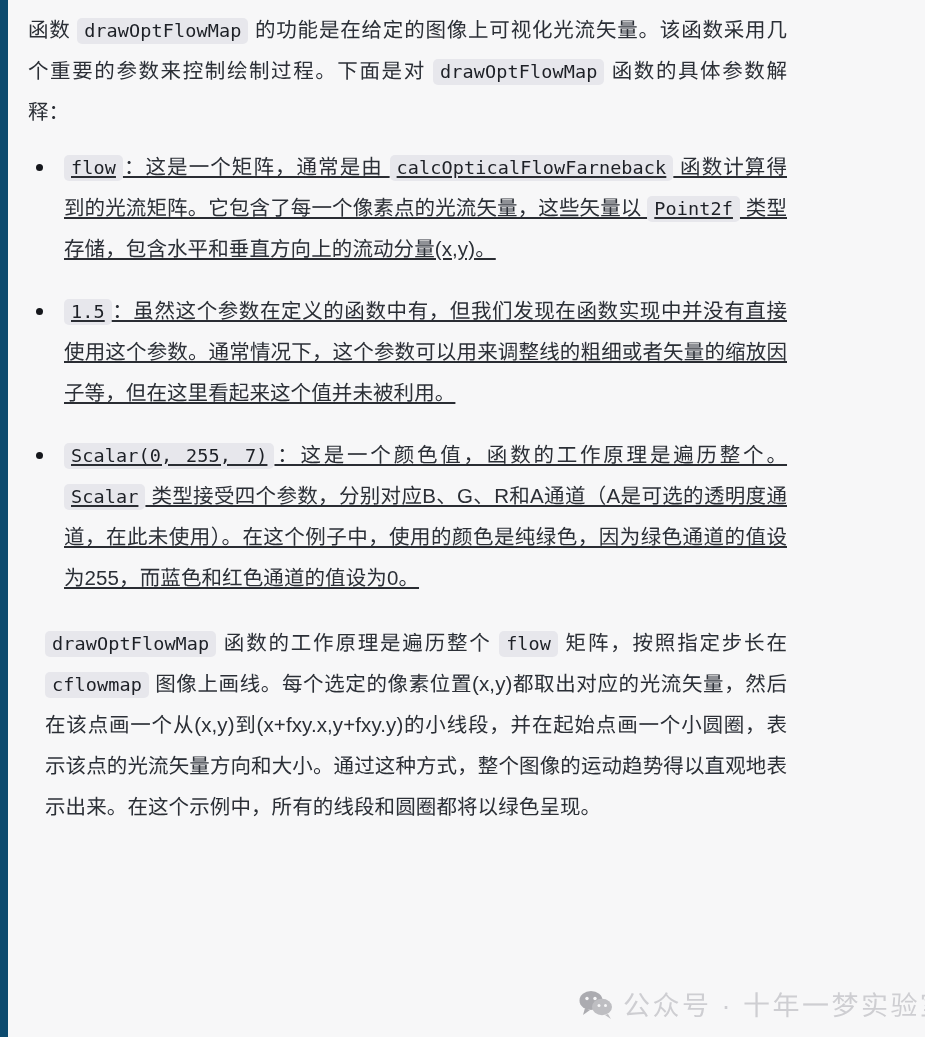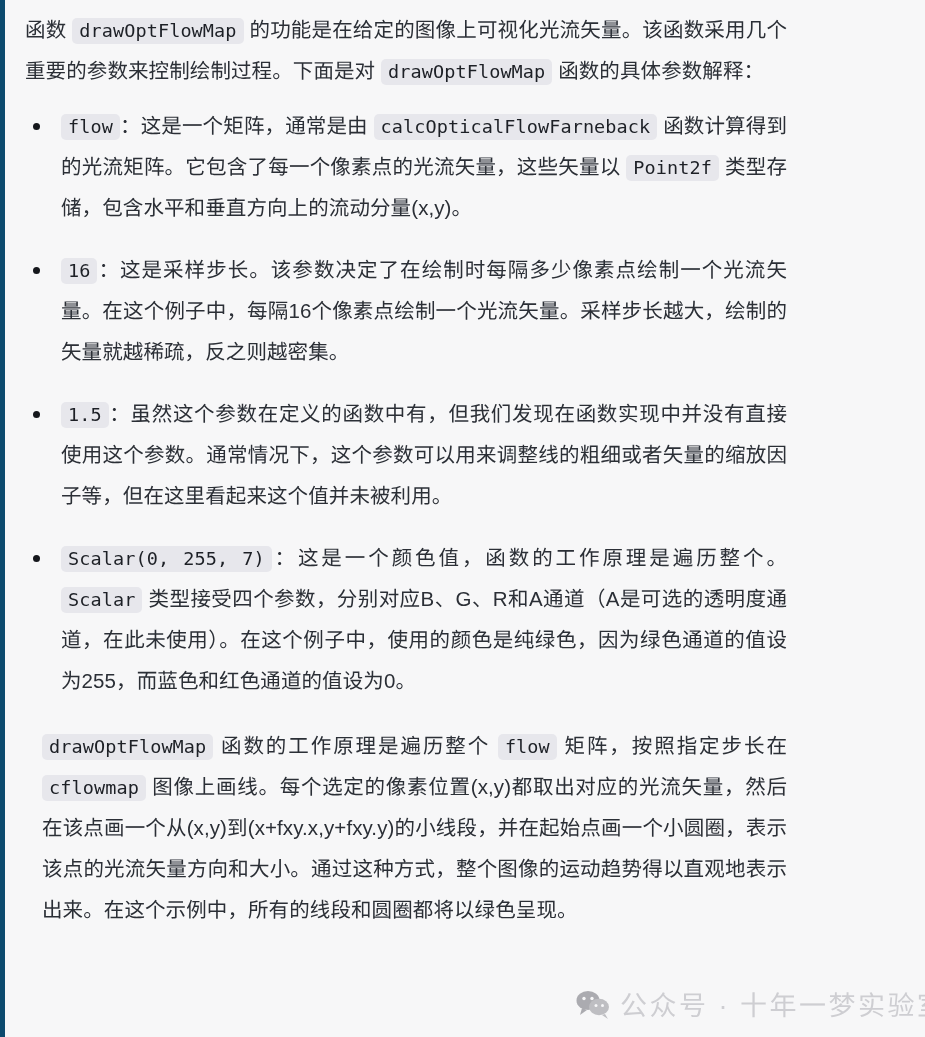--- a/index.html
+++ b/index.html
@@ -15,21 +15,21 @@
     color: #2a2d33;
     overflow: hidden;
     position: relative;
   }
   .page {
     position: relative;
     width: 807px;
     height: 1037px;
     box-sizing: border-box;
     background: #f7f7f8;
-    border-left: 5px solid #0c4a6e;
+    border-left: 8px solid #0c4a6e;
   }
   .content {
     position: relative;
     padding: 9px 20px 0 20px;
     box-sizing: border-box;
   }
   p.para {
     margin: 0 0 10px 0;
     font-size: 20.5px;
     line-height: 41px;
@@ -38,20 +38,21 @@
     text-align: justify;
     text-justify: inter-character;
   }
   p.intro {
     margin-bottom: 14px;
   }
   ul.bullets {
     list-style: none;
     margin: 0 0 0 0;
     padding: 0;
+    text-decoration: underline;
   }
   ul.bullets > li {
     position: relative;
     padding-left: 36px;
     margin-bottom: 21px;
     font-size: 20.5px;
     line-height: 41px;
     letter-spacing: 0.1px;
     color: #2b2f36;
     text-align: justify;
@@ -114,21 +115,20 @@
 <div class="page">
   <div class="content">
 
     <p class="para intro"><span>函数 </span><code class="inline">drawOptFlowMap</code><span> 的功能是在给定的图像上可视化光流矢量。该函数采用几个重要的参数来控制绘制过程。下面是对 </span><code class="inline">drawOptFlowMap</code><span> 函数的具体参数解释：</span></p>
 
     <ul class="bullets">
 
       <li><code class="inline">flow</code><span>：这是一个矩阵，通常是由 </span><code class="inline">calcOpticalFlowFarneback</code><span> 函数计算得到的光流矩阵。它包含了每一个像素点的光流矢量，这些矢量以 </span><code class="inline">Point2f</code><span> 类型存储，包含水平和垂直方向上的流动分量(x,y)。</span></li>
 
 
-      <li><code class="inline">16</code><span>：这是采样步长。该参数决定了在绘制时每隔多少像素点绘制一个光流矢量。在这个例子中，每隔16个像素点绘制一个光流矢量。采样步长越大，绘制的矢量就越稀疏，反之则越密集。</span></li>
 
       <li><code class="inline">1.5</code><span>：虽然这个参数在定义的函数中有，但我们发现在函数实现中并没有直接使用这个参数。通常情况下，这个参数可以用来调整线的粗细或者矢量的缩放因子等，但在这里看起来这个值并未被利用。</span></li>
 
       <li><code class="inline">Scalar(0, 255, 7)</code><span>：这是一个颜色值，函数的工作原理是遍历整个。</span><code class="inline">Scalar</code><span> 类型接受四个参数，分别对应B、G、R和A通道（A是可选的透明度通道，在此未使用）。在这个例子中，使用的颜色是纯绿色，因为绿色通道的值设为255，而蓝色和红色通道的值设为0。</span></li>
 
     </ul>
 
     <div class="tail">
       <p class="para"><code class="inline">drawOptFlowMap</code><span> 函数的工作原理是遍历整个 </span><code class="inline">flow</code><span> 矩阵，按照指定步长在 </span><code class="inline">cflowmap</code><span> 图像上画线。每个选定的像素位置(x,y)都取出对应的光流矢量，然后在该点画一个从(x,y)到(x+fxy.x,y+fxy.y)的小线段，并在起始点画一个小圆圈，表示该点的光流矢量方向和大小。通过这种方式，整个图像的运动趋势得以直观地表示出来。在这个示例中，所有的线段和圆圈都将以绿色呈现。</span></p>
     </div>

